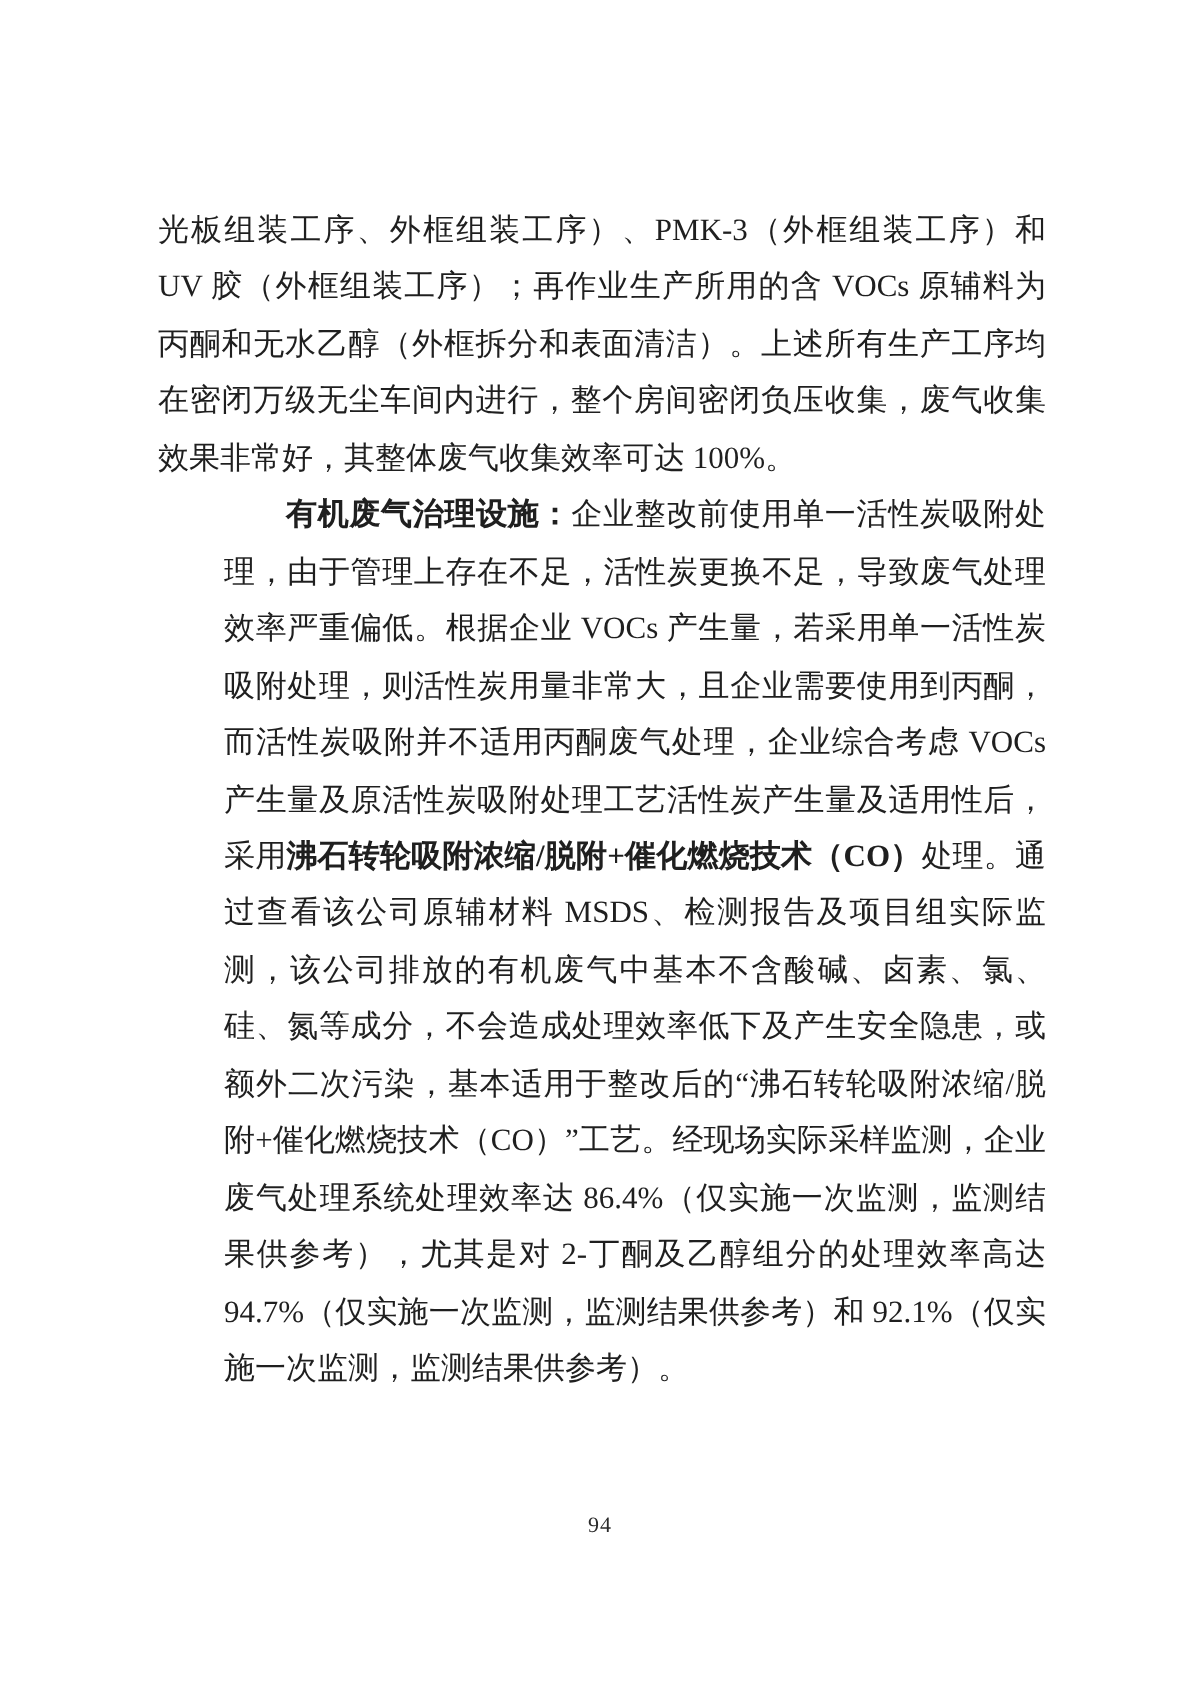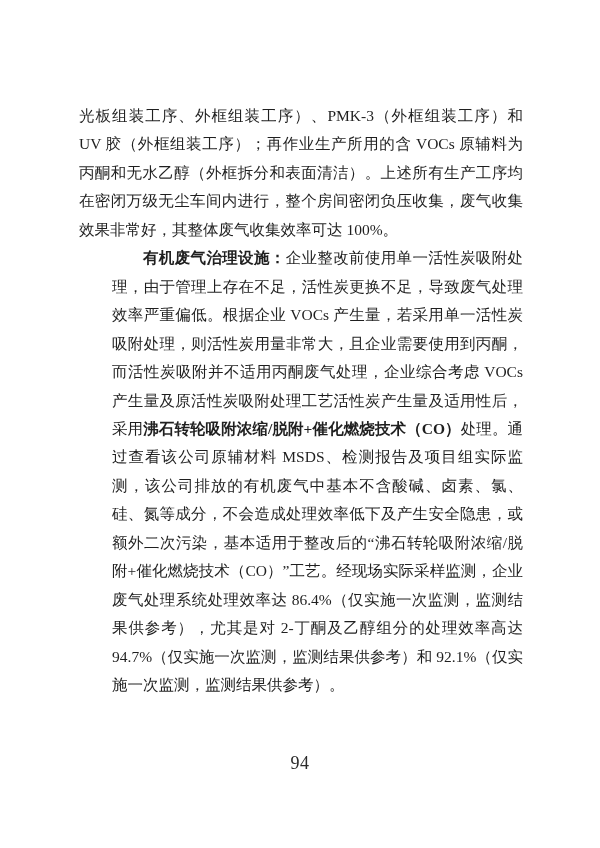--- a/index.html
+++ b/index.html
@@ -43,21 +43,21 @@
   }
   .bold {
     font-weight: 700;
   }
   .page-number {
     position: absolute;
     left: 0;
     top: 753px;
     width: 600px;
     text-align: center;
-    font-size: 18px;
+    font-size: 11px;
     line-height: 20px;
     color: #2b2b2b;
     letter-spacing: 0.5px;
   }
 </style>
 </head>
 <body>
 
 <div class="page">
   <div class="text-block">

